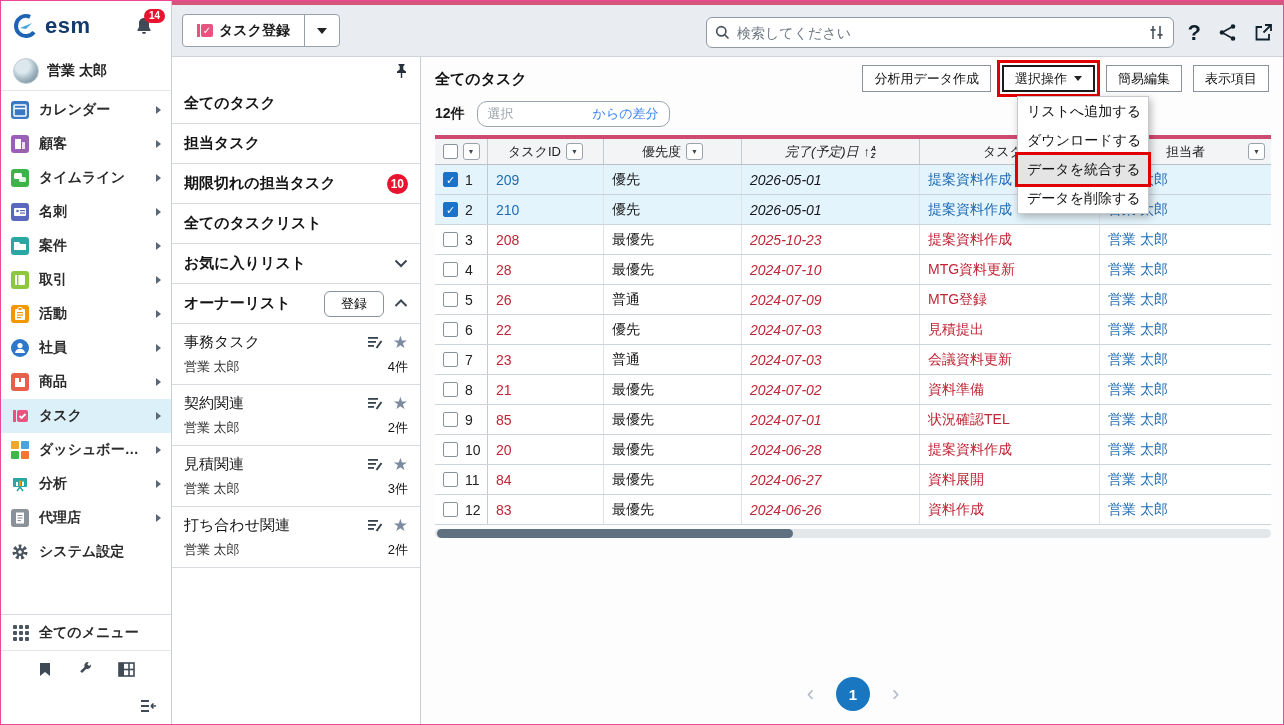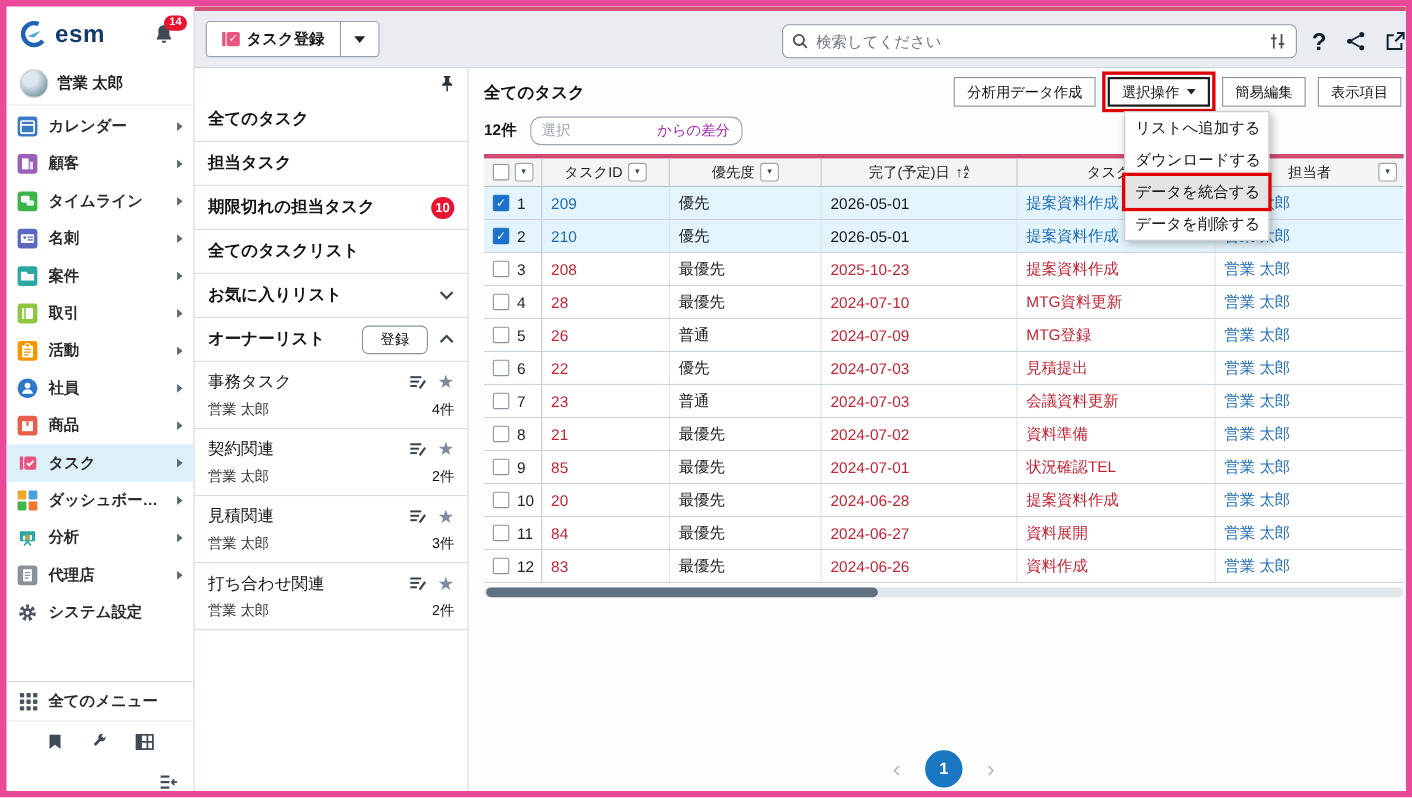--- a/index.html
+++ b/index.html
@@ -1,17 +1,17 @@
 <!DOCTYPE html>
 <html><head>
 <meta charset="utf-8">
 <style>
   * { margin:0; padding:0; box-sizing:border-box; }
   body { background:#fff; font-family:"Liberation Sans","DejaVu Sans",sans-serif; }
-  .root { position:relative; width:1284px; height:725px; background:#fff; border:6px solid #ec4899; overflow:hidden; color:#1a1a1a; }
+  .root { position:relative; width:1284px; height:725px; background:#fff; border:1px solid #ec4899; overflow:hidden; color:#1a1a1a; }
 
   
   .sidebar { position:absolute; left:0; top:0; width:171px; height:723px; background:#fff; border-right:1px solid #c9ced3; }
   .logo-row { height:50px; display:flex; align-items:center; padding:0 12px; justify-content:space-between; }
   .logo { display:flex; align-items:center; gap:6px; }
   .logo-text { font-size:22px; font-weight:bold; color:#123a6d; letter-spacing:.5px; }
   .bell-wrap { position:relative; margin-right:6px;text-align:right; }
   .badge-red { position:absolute; top:-8px; right:-12px; background:#e8132f; color:#fff; font-size:10px; font-weight:bold; border-radius:9px; padding:1px 5px; line-height:12px; }
   .user-row { height:40px; display:flex; align-items:center; gap:8px; padding:0 12px; border-bottom:1px solid #e4e7ea; }
   .avatar { width:26px; height:26px; border-radius:50%; background:radial-gradient(circle at 35% 30%, #dce8ee 0 30%, #9fb4c0 60%, #5c7787); border:1px solid #c2ccd3; }
@@ -70,32 +70,32 @@
   .m-title { position:absolute; left:14px; top:13px; font-size:15px; font-weight:bold; color:#111; }
   .m-btns { position:absolute; right:16px; top:8px; display:flex; gap:11px; align-items:center; }
   .btn { background:#fff; border:1px solid #8a939c; border-radius:0; height:27px; padding:0 11px; font-size:13px; color:#111; display:flex; align-items:center; gap:7px; cursor:pointer; font-family:inherit; }
   .btn.dark { border:2px solid #1c1c1c; font-weight:normal; }
   .ann { outline:3px solid #e00000; outline-offset:2px; }
   .caret-sm { width:0; height:0; border-top:5px solid #222; border-left:4px solid transparent; border-right:4px solid transparent; }
   .m-count { position:absolute; left:14px; top:44px; display:flex; align-items:center; gap:12px; }
   .m-count .cnt { font-size:14px; font-weight:bold; }
   .diff-chip { border:1px solid #9aa5b1; border-radius:10px; height:26px; display:flex; align-items:center; padding:0 10px; font-size:13px; background:#fff; cursor:pointer; }
   .diff-chip .sel { color:#9aa2ab; width:105px; }
-  .diff-chip .suf { color:#a21caf; }
+  .diff-chip .suf { color:#3b82f6; }
 
   
   .t-wrap { position:absolute; left:14px; top:78px; width:836px; }
   .t-head { display:flex; height:30px; background:#f2f4f6; border-top:4px solid #cf4a70; border-bottom:1px solid #b9c1c8; }
   .t-head .hc { display:flex; align-items:center; justify-content:center; font-size:13px; color:#222; border-left:1px solid #c3cad1; position:relative; gap:5px; }
   .t-head .hc:first-child { border-left:none; }
   .t-row { display:flex; height:30px; border-bottom:1px solid #ccd4da; background:#fff; }
   .t-row.sel { background:#e4f4fc; }
   .tc { display:flex; align-items:center; padding:0 8px; font-size:14px; border-left:1px solid #dfe3e7; overflow:hidden; white-space:nowrap; }
   .tc:first-child { border-left:none; }
-  .c0 { width:52px; } .c1 { width:116px; } .c2 { width:138px; } .c3 { width:178px; } .c4 { width:180px; } .c5 { width:172px; }
+  .c0 { width:52px; } .c1 { width:116px; } .c2 { width:138px; } .c3 { width:178px;font-style:italic; } .c4 { width:180px; } .c5 { width:172px; }
   .t-row .c1 { border-left:1px solid #c3cad1; }
   .cb { width:15px; height:15px; border:1px solid #8a939c; border-radius:2px; background:#fff; flex:0 0 15px; cursor:pointer; }
   .cb.checked { background:#1a73c8; border-color:#1a73c8; color:#fff; font-size:11px; line-height:14px; text-align:center; font-weight:bold; }
   .rownum { margin-left:7px; font-size:14px; color:#222; }
   .flt { width:17px; height:17px; border:1px solid #9aa3ad; border-radius:3px; background:#fff; font-size:7px; color:#3c4650; display:flex; align-items:center; justify-content:center; cursor:pointer; }
   .lnk-b { color:#1f6cb5; } .txt-r { color:#c02535; } .txt-d { color:#16161d; }
   .sort-ic { display:flex; align-items:center; gap:1px; cursor:pointer; }
   .sort-ic .ar { font-size:13px; color:#222; }
   .sort-ic .az { display:flex; flex-direction:column; font-size:7px; line-height:7px; color:#222; font-weight:bold; }
   .hsb-track { position:absolute; left:14px; top:472px; width:836px; height:9px; background:#e4e7ea; border-radius:5px; }

